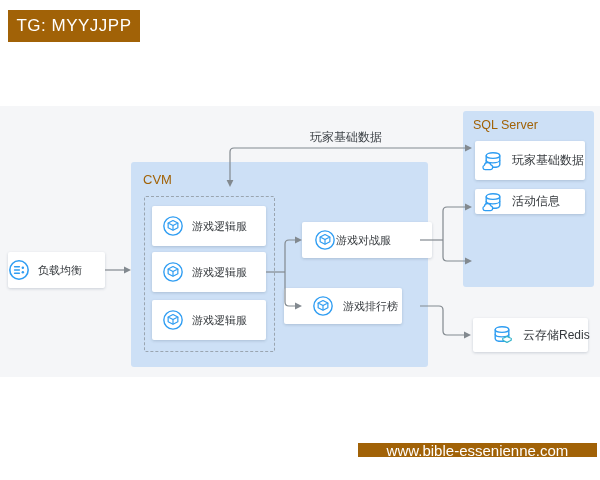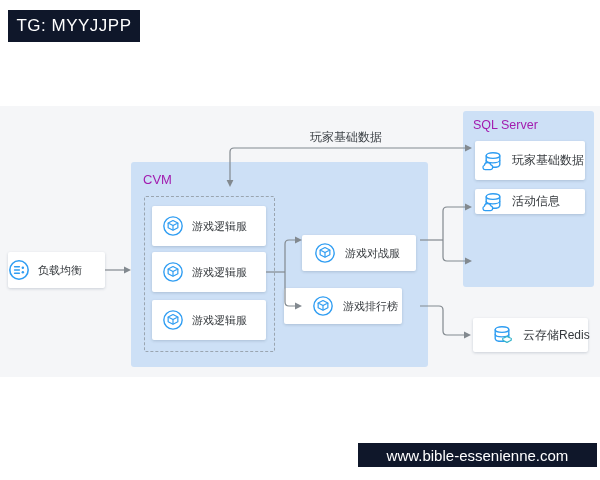--- a/index.html
+++ b/index.html
@@ -2,27 +2,27 @@
 <html><head>
 <meta charset="utf-8">
 <style>
   html,body{margin:0;padding:0;background:#ffffff;}
   .stage{
     position:relative;width:600px;height:480px;background:#ffffff;overflow:hidden;
     font-family:"Liberation Sans","DejaVu Sans",sans-serif;
   }
   .band{position:absolute;left:0;top:106px;width:600px;height:271px;background:#f5f6f8;}
   .badge{
-    position:absolute;background:#0f172a;color:#ffffff;display:flex;
+    position:absolute;background:#a16207;color:#ffffff;display:flex;
     align-items:center;justify-content:center;white-space:nowrap;
   }
   .tg-badge{left:8px;top:10px;width:132px;height:32px;font-size:17px;letter-spacing:.5px;}
-  .watermark{left:358px;top:443px;width:239px;height:24px;font-size:15px;}
+  .watermark{left:358px;top:443px;width:239px;height:14px;font-size:15px;}
   .container-blue{position:absolute;background:#cde0f6;border-radius:3px;}
-  .container-label{position:absolute;color:#a21caf;font-size:13px;white-space:nowrap;text-align:center;}
+  .container-label{position:absolute;color:#a16207;font-size:13px;white-space:nowrap;text-align:center;}
   .dashed-box{position:absolute;border:1px dashed #9aa5b0;border-radius:2px;box-sizing:border-box;}
   .node{
     position:absolute;background:#ffffff;border-radius:2px;
     box-shadow:0 1px 3px rgba(40,60,90,.20);
     display:flex;align-items:center;box-sizing:border-box;
   }
   .node .icon{flex:none;}
   .node-label{font-size:11px;color:#35393d;white-space:nowrap;}
   .sql-node{padding-left:6px;gap:7px;}
   .sql-node .node-label{font-size:12px;}
@@ -98,21 +98,21 @@
       </svg>
     <span class="node-label">游戏逻辑服</span>
   </div>
   <div class="node" style="left:152px;top:300px;width:114px;height:40px;padding-left:10px;gap:8px">
     <svg class="icon" width="22" height="22">
         <use href="#i-cvm"></use>
       </svg>
     <span class="node-label">游戏逻辑服</span>
   </div>
 
-  <div class="node" style="left:302px;top:235px;width:114px;height:36px;padding-left:12px;gap:9px">
+  <div class="node" style="left:302px;top:222px;width:130px;height:36px;padding-left:12px;gap:0">
     <svg class="icon" width="22" height="22">
         <use href="#i-cvm"></use>
       </svg>
     <span class="node-label">游戏对战服</span>
   </div>
   <div class="node" style="left:284px;top:288px;width:118px;height:36px;padding-left:28px;gap:9px">
     <svg class="icon" width="22" height="22">
         <use href="#i-cvm"></use>
       </svg>
     <span class="node-label">游戏排行榜</span>

